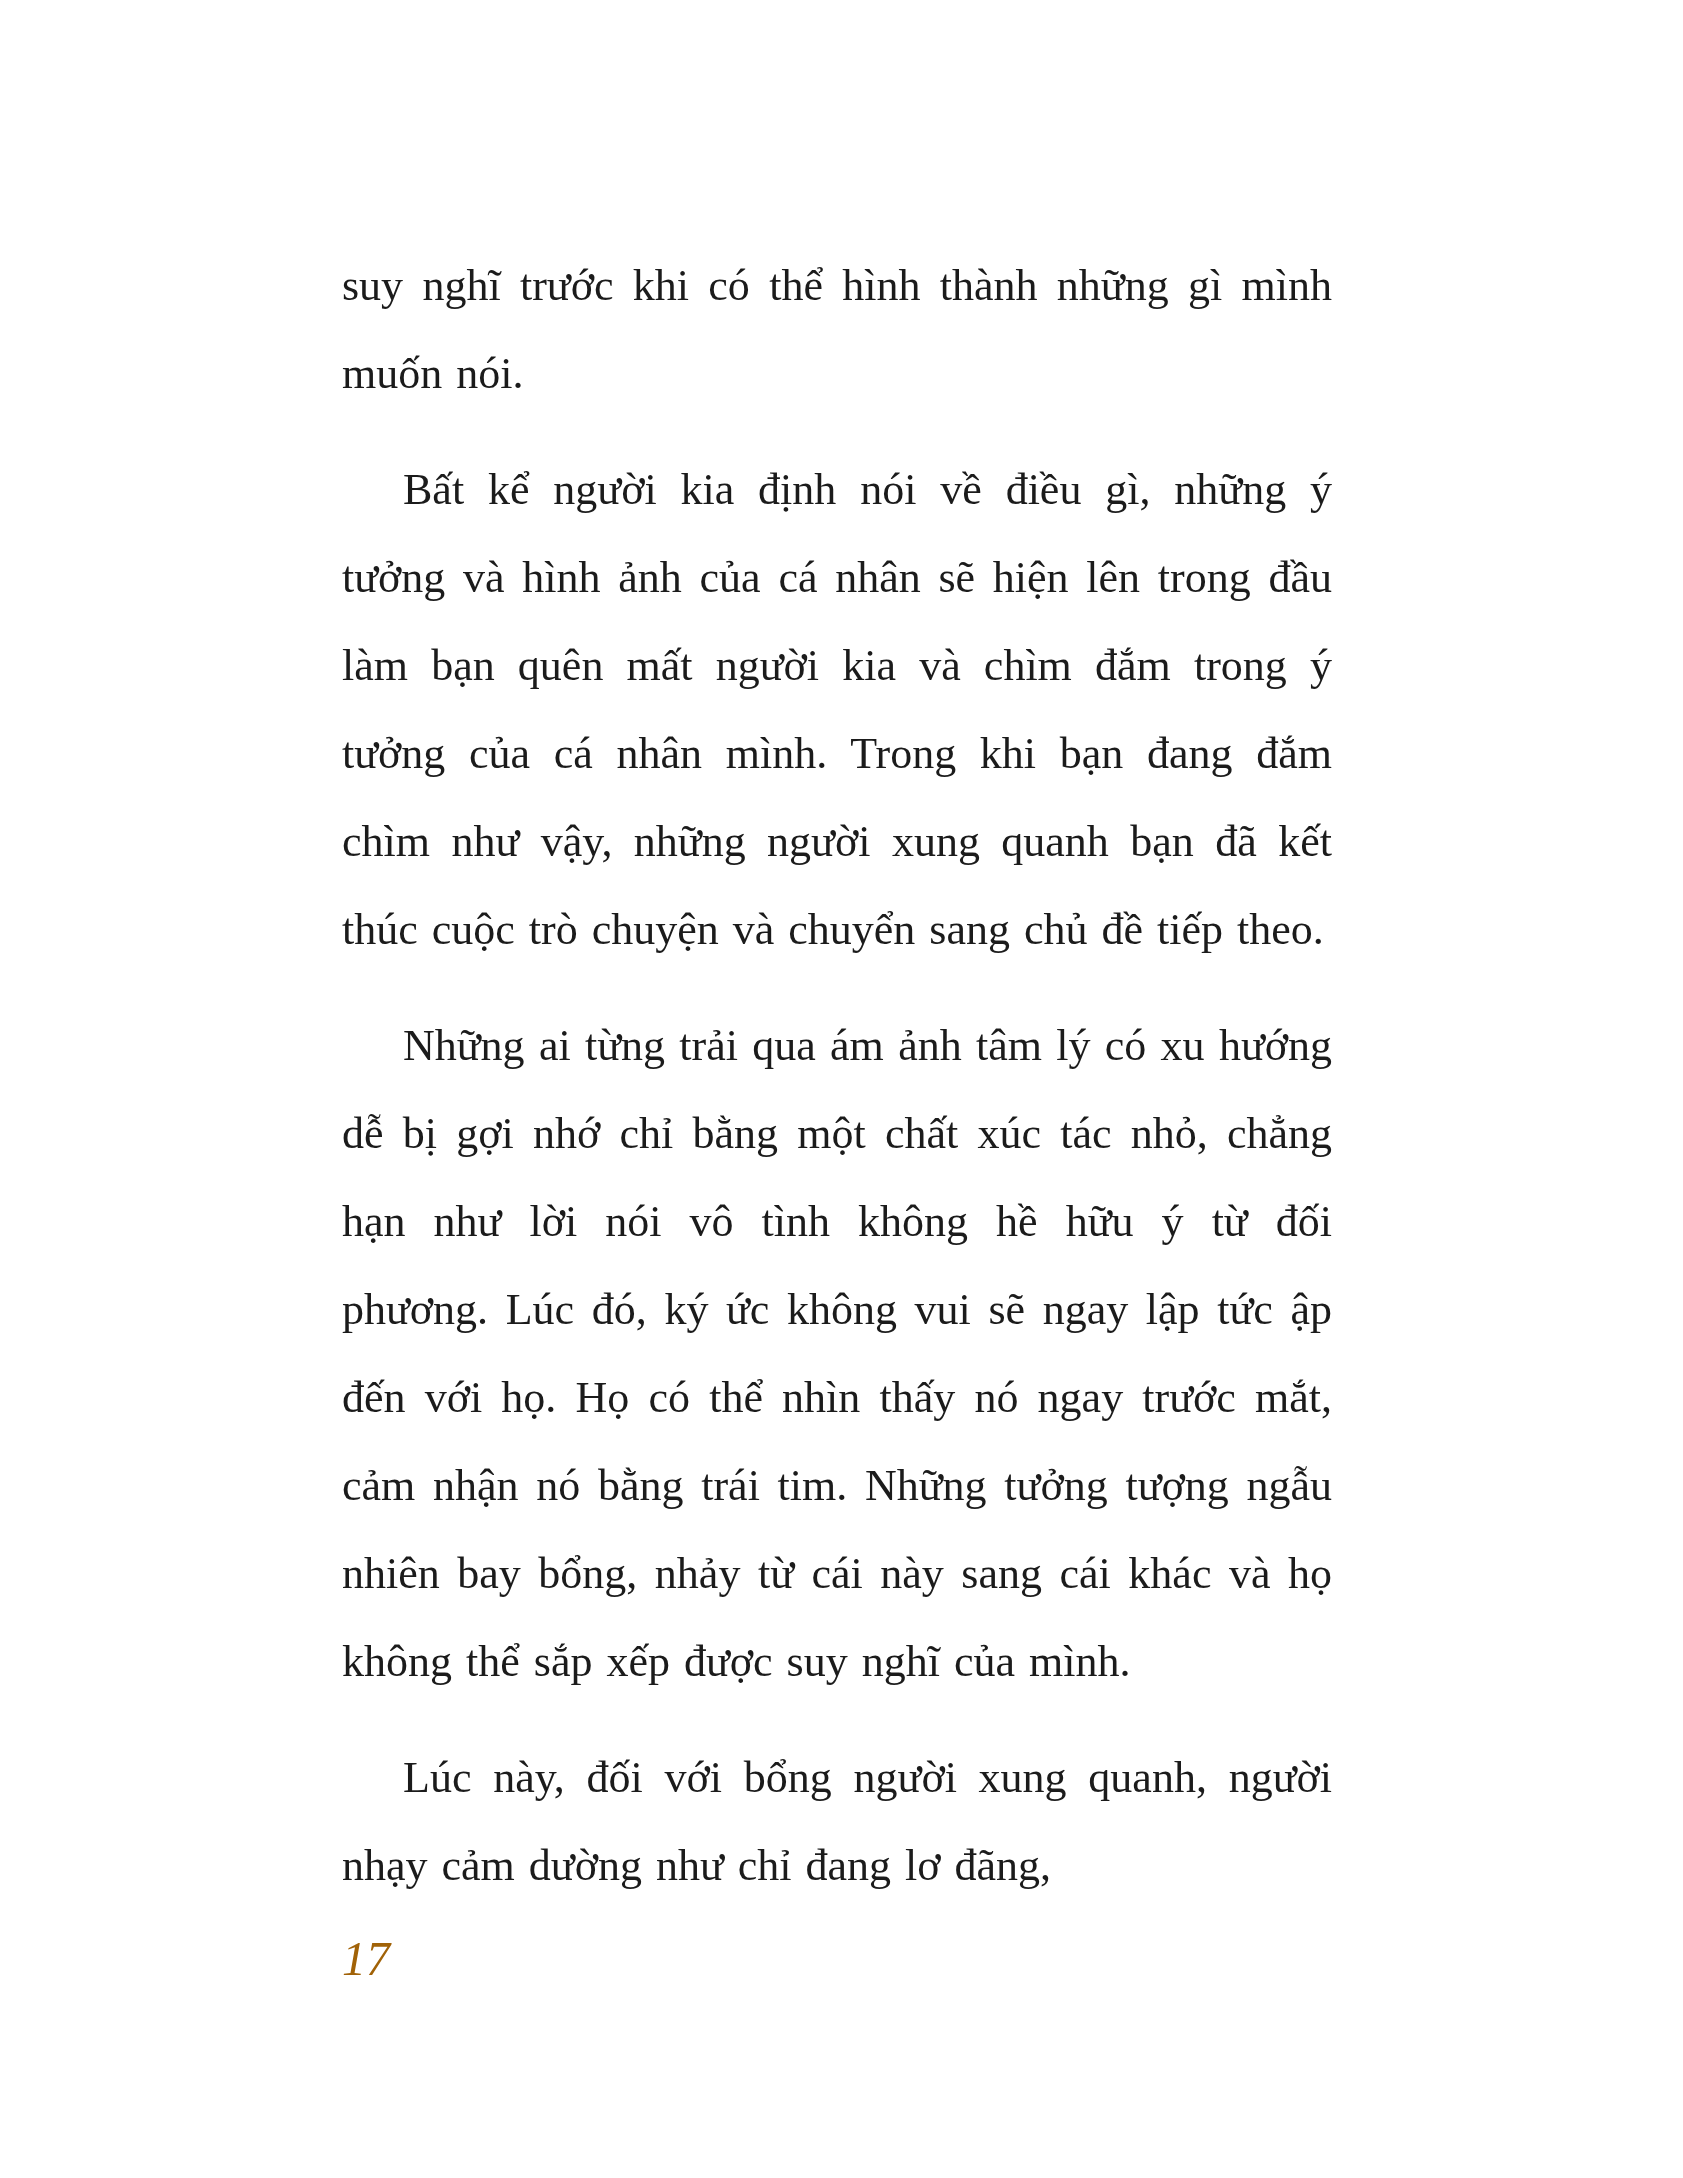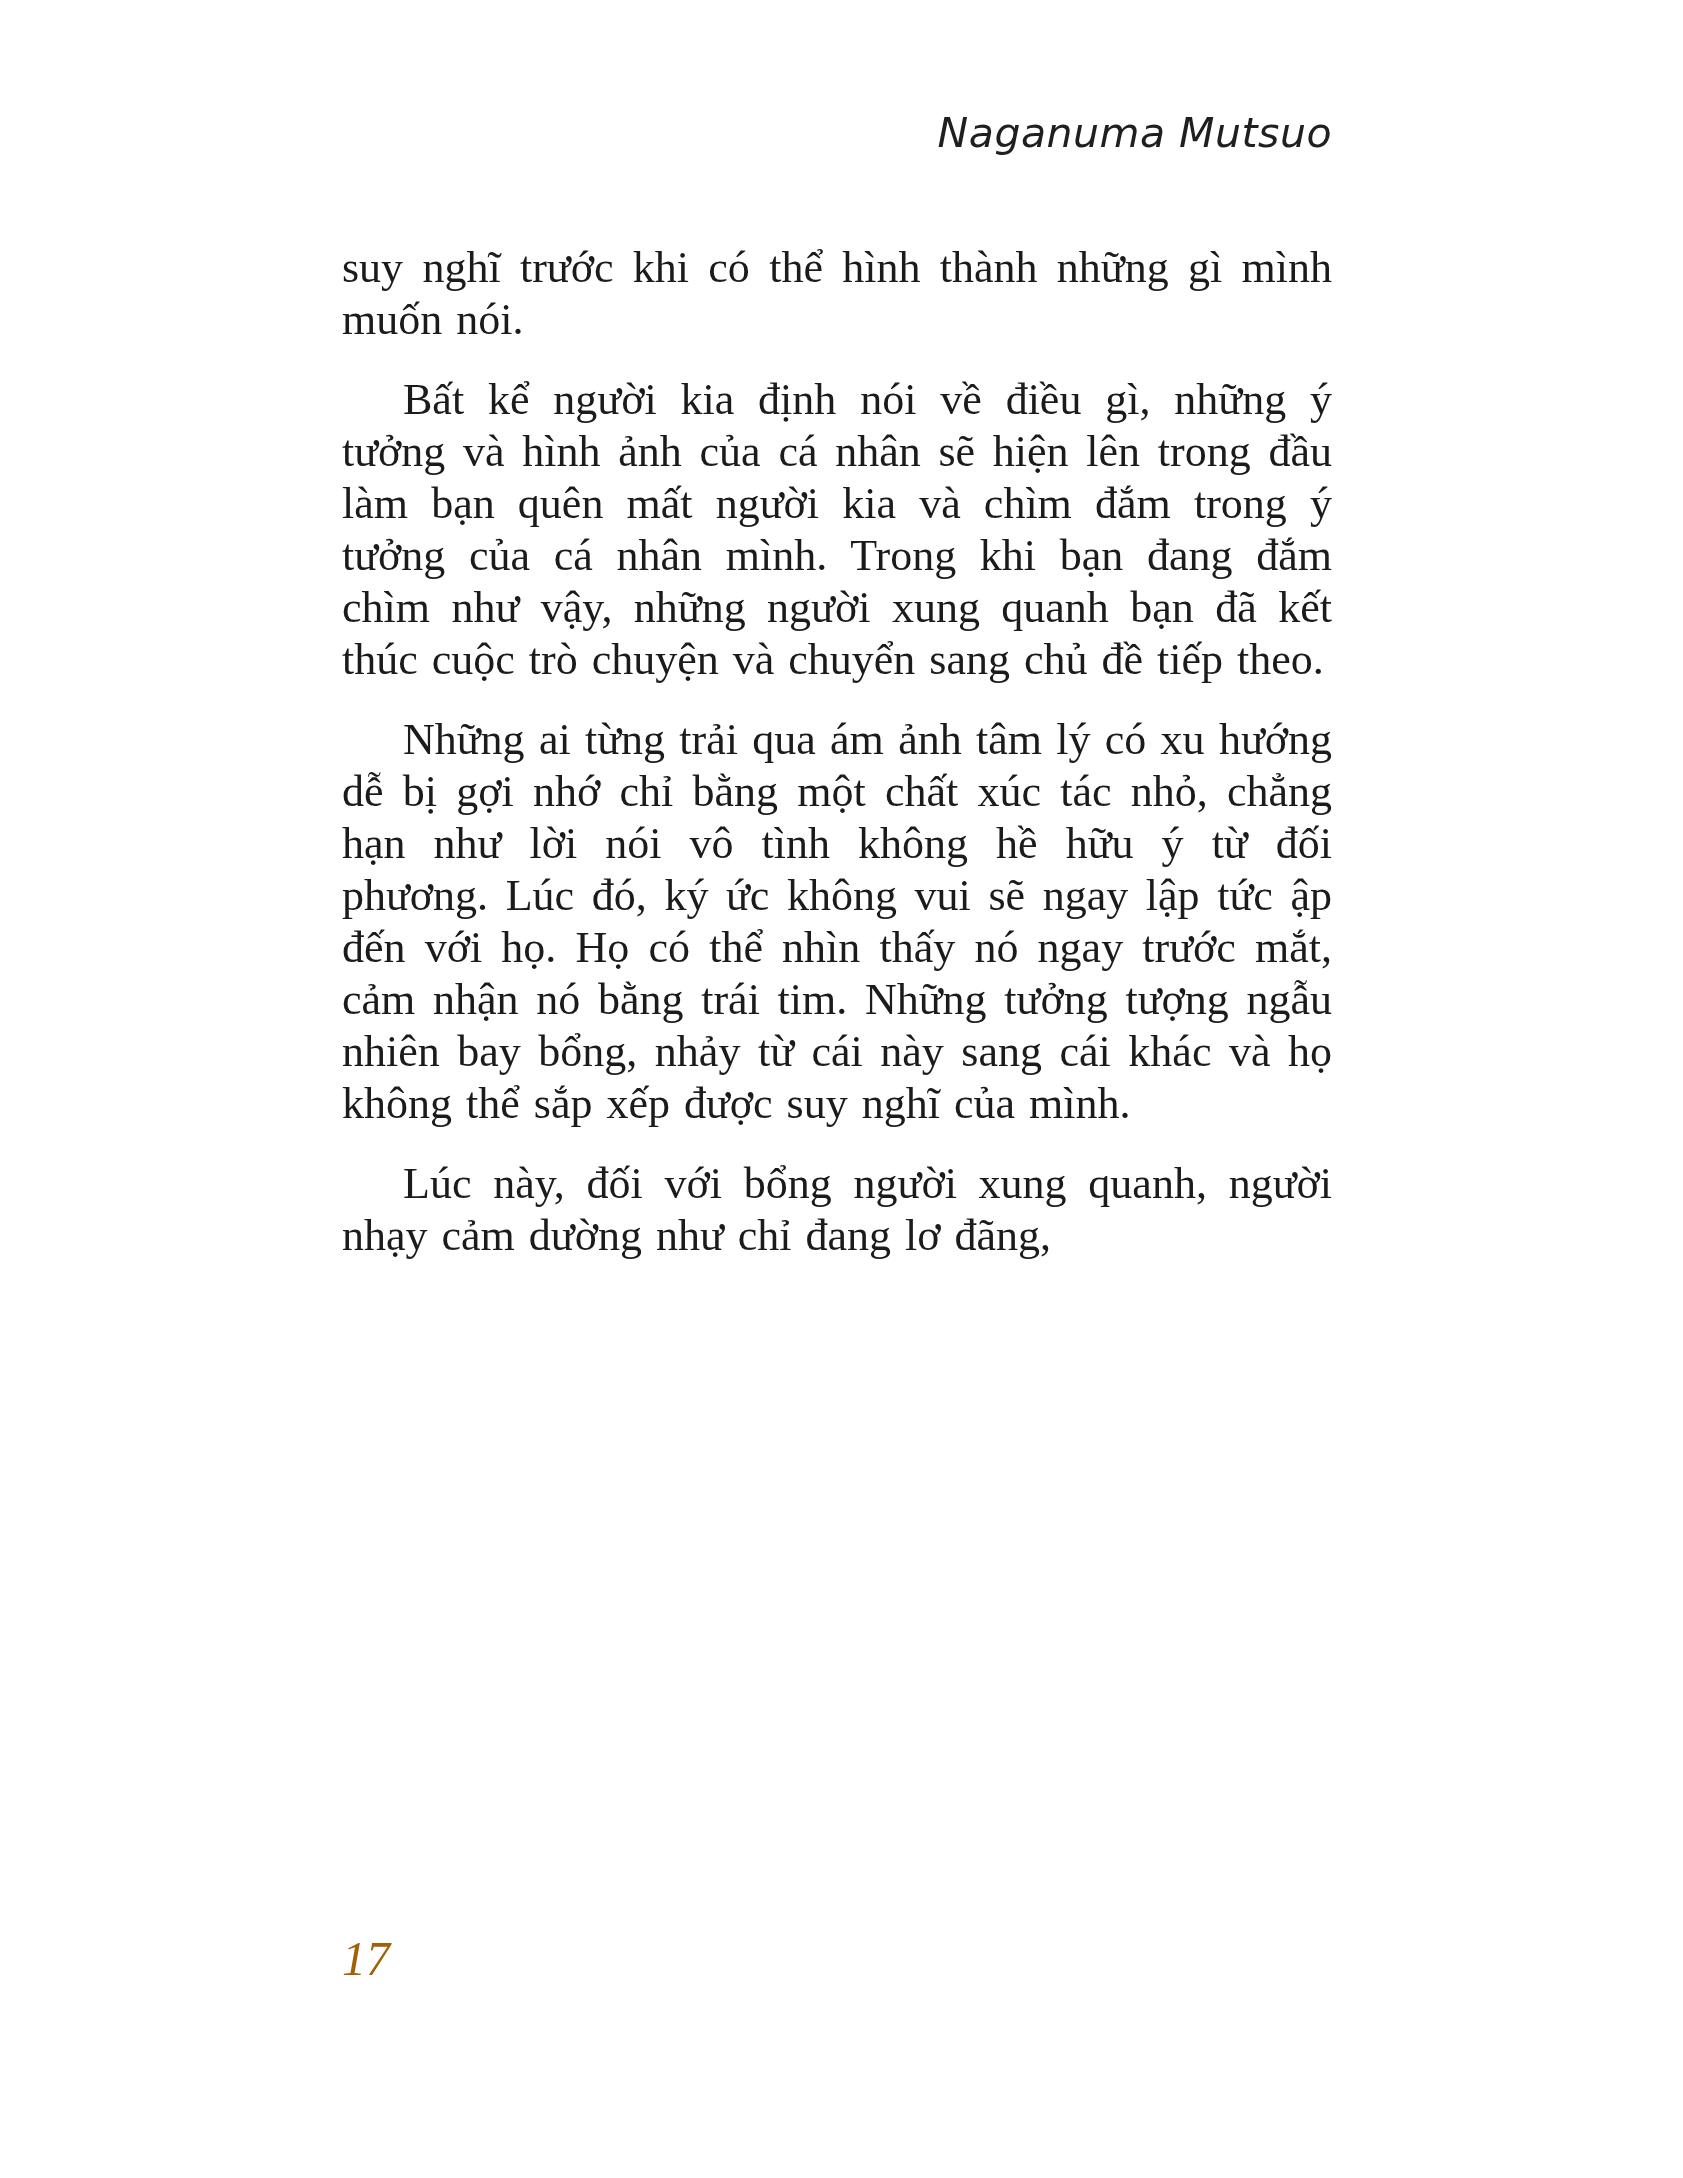--- a/index.html
+++ b/index.html
@@ -36,21 +36,21 @@
     font-size: 41px;
     letter-spacing: 0.5px;
     color: #1f1f1f;
   }
   .page-body {
     position: absolute;
     top: 242px;
     left: 0;
     right: 0;
     font-size: 44px;
-    line-height: 52px;
+    line-height: 88px;
     text-align: justify;
     text-justify: inter-word;
     word-spacing: 3px;
     color: #1b1b1b;
   }
   .page-body p {
     margin: 0 0 28px 0;
     padding: 0;
   }
   .page-body p.indent {
@@ -65,23 +65,20 @@
     font-size: 48px;
     color: #a16207;
   }
 </style>
 </head>
 <body>
 
 <div class="page">
   <div class="column">
 
-    <div class="running-header">
-      <span>Naganuma Mutsuo</span>
-    </div>
 
     <div class="page-body">
       <p>suy nghĩ trước khi có thể hình thành những gì mình muốn nói.</p>
       <p class="indent">Bất kể người kia định nói về điều gì, những ý tưởng và hình ảnh của cá nhân sẽ hiện lên trong đầu làm bạn quên mất người kia và chìm đắm trong ý tưởng của cá nhân mình. Trong khi bạn đang đắm chìm như vậy, những người xung quanh bạn đã kết thúc cuộc trò chuyện và chuyển sang chủ đề tiếp theo.</p>
       <p class="indent">Những ai từng trải qua ám ảnh tâm lý có xu hướng dễ bị gợi nhớ chỉ bằng một chất xúc tác nhỏ, chẳng hạn như lời nói vô tình không hề hữu ý từ đối phương. Lúc đó, ký ức không vui sẽ ngay lập tức ập đến với họ. Họ có thể nhìn thấy nó ngay trước mắt, cảm nhận nó bằng trái tim. Những tưởng tượng ngẫu nhiên bay bổng, nhảy từ cái này sang cái khác và họ không thể sắp xếp được suy nghĩ của mình.</p>
       <p class="indent">Lúc này, đối với bổng người xung quanh, người nhạy cảm dường như chỉ đang lơ đãng,</p>
     </div>
 
     <div class="page-footer">
       <span>17</span>

